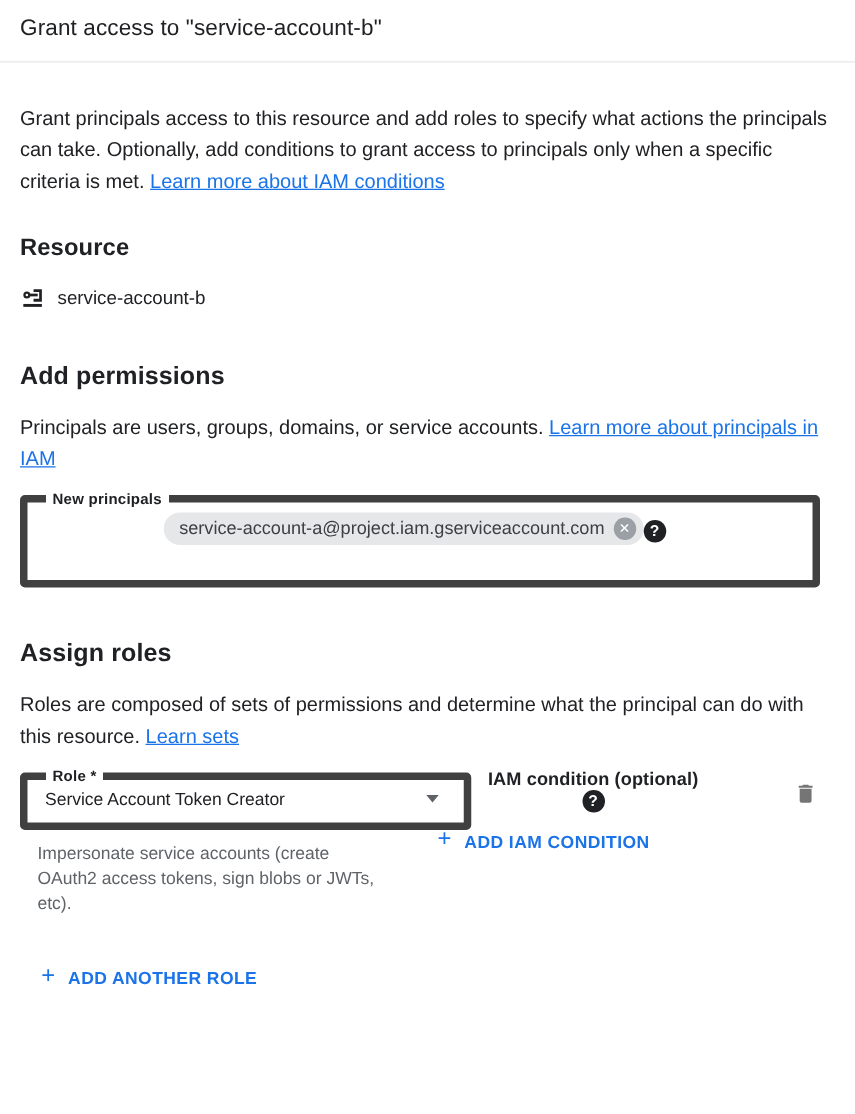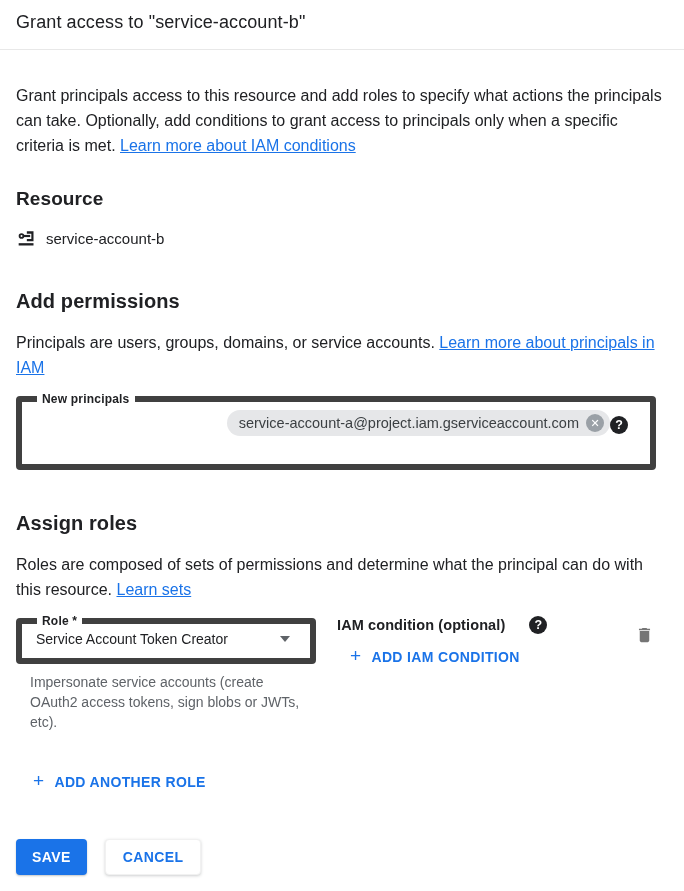--- a/index.html
+++ b/index.html
@@ -79,21 +79,21 @@
     margin-left: 3px;
     letter-spacing: 0.2px;
   }
   .principals-field {
     margin-top: 12px;
     width: 640px;
   }
   .principals-inner {
     display: flex;
     align-items: flex-start;
-    justify-content: flex-end;
+    justify-content: center;
     padding: 4px 2px 28px 2px;
   }
   .chip {
     display: inline-flex;
     align-items: center;
     gap: 7px;
     background: #e6e7e9;
     border-radius: 14px;
     padding: 4px 6px 4px 12px;
     font-size: 14.5px;
@@ -129,21 +129,21 @@
   }
   .principals-inner .help-badge { margin-top: 6px; margin-right: 8px; }
 
   
   .roles-row {
     display: flex;
     margin-top: 12px;
     align-items: flex-start;
   }
   .role-col { width: 301px; margin-right: 20px; }
-  .role-field { width: 300px; }
+  .role-field { width: 361px; }
   .role-field-inner {
     display: flex;
     align-items: center;
     justify-content: space-between;
     padding: 3px 2px 11px 2px;
     cursor: pointer;
   }
   .role-value { font-size: 14px; color: #202124; }
   .dropdown-arrow {
     width: 0; height: 0;
@@ -157,24 +157,25 @@
     padding-left: 14px;
     font-size: 14px;
     line-height: 20px;
     color: #5f6368;
     max-width: 290px;
   }
   .cond-col { flex: 1; padding-top: 2px; }
   .cond-label-row {
     display: flex;
     align-items: center;
-    gap: 24px;
+    gap: 0;
     font-size: 14.5px;
     font-weight: 700;
     letter-spacing: 0.1px;
+    flex-direction: column;
   }
   .text-button {
     display: inline-flex;
     align-items: center;
     gap: 10px;
     color: #1a73e8;
     font-size: 14px;
     font-weight: 700;
     letter-spacing: 0.35px;
     background: none;
@@ -319,18 +320,14 @@
 
     <div class="add-role-wrap">
       <button class="text-button">
         <span class="plus-glyph">+</span>
         <span>ADD ANOTHER ROLE</span>
       </button>
     </div>
 
   </div>
 
-  <div class="actions-row">
-    <button class="btn btn-primary">SAVE</button>
-    <button class="btn btn-secondary">CANCEL</button>
-  </div>
 
 </div>
 
 </body></html>

